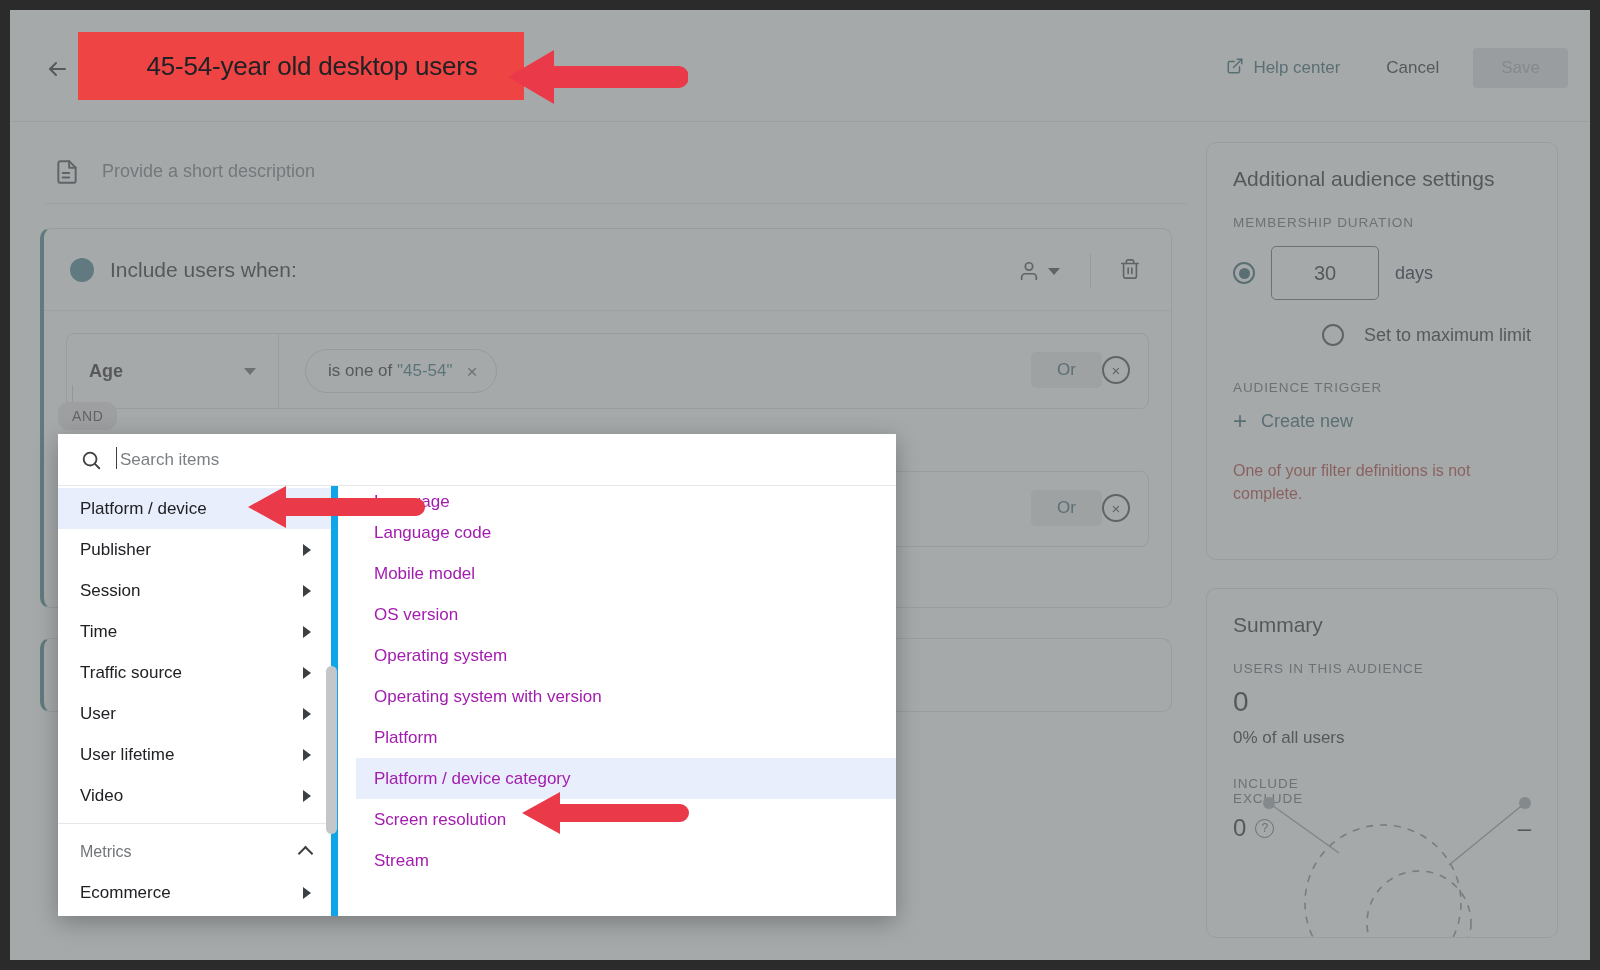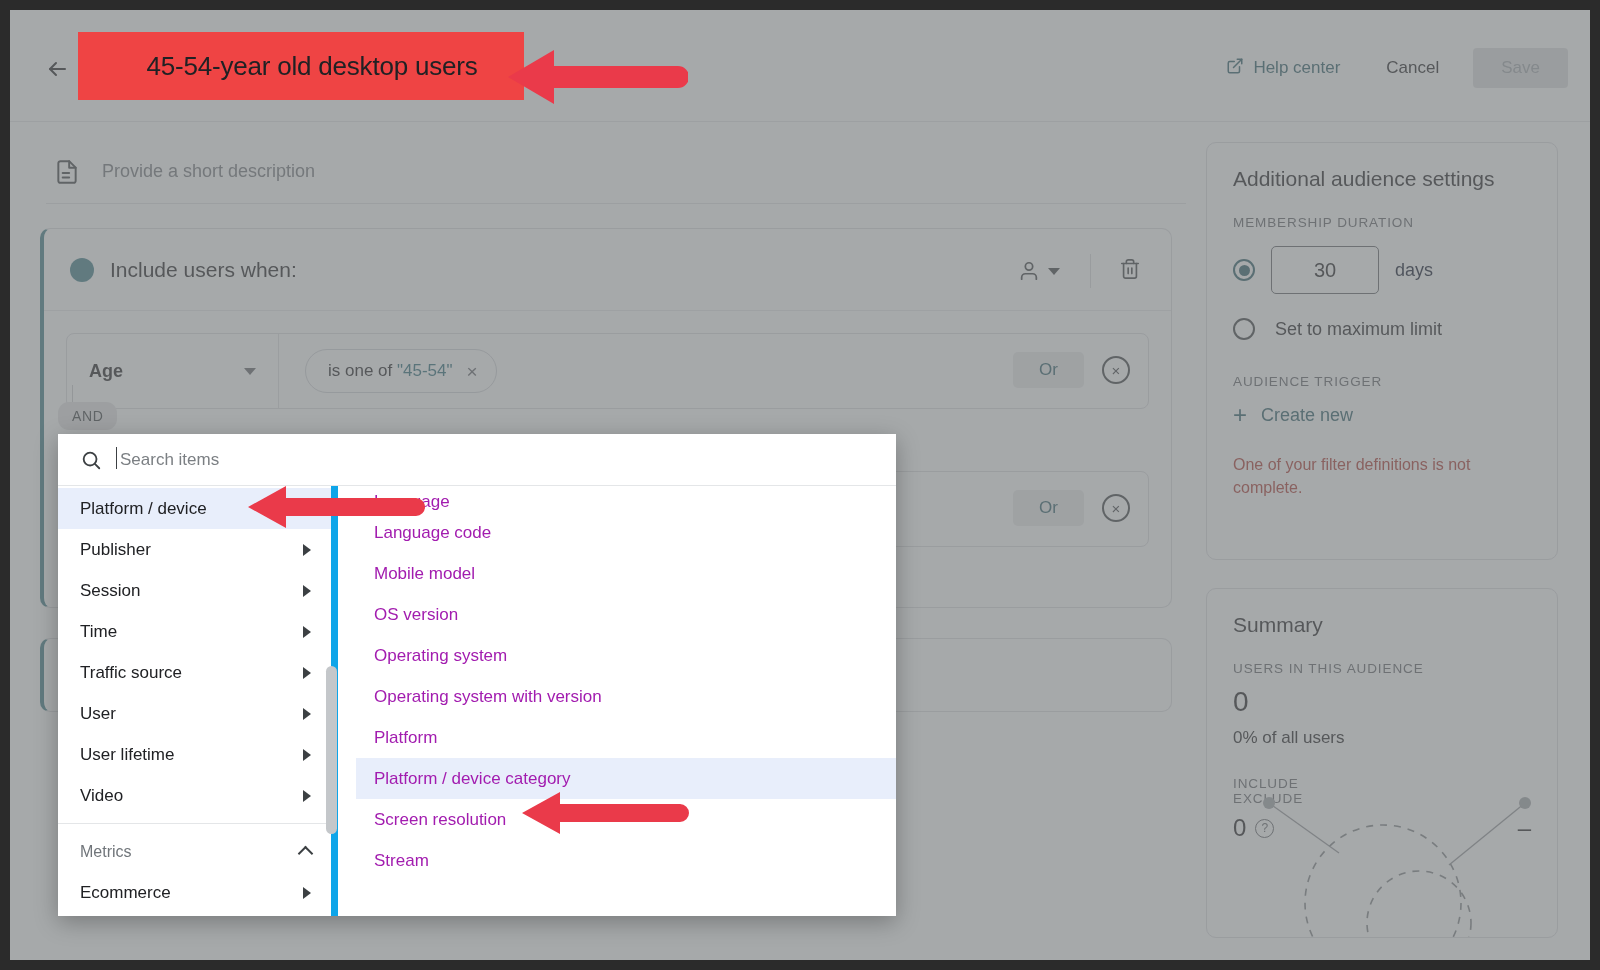--- a/index.html
+++ b/index.html
@@ -181,21 +181,21 @@
     border-radius: 22px;
     display: flex; align-items: center; gap: 14px;
     padding: 0 18px 0 22px;
   }
   .chip-text { font-size: 17px; color: #202124; white-space: nowrap; }
   .chip-val { color: #2c6b78; }
   .chip-x { font-size: 19px; color: #5f6368; line-height: 1; }
 
   .row-right {
     position: absolute; right: 18px; top: 18px;
-    display: flex; align-items: center; gap: 18px;
+    display: flex; align-items: center; 
   }
   .or-btn {
     background: #dfe1e3;
     color: #2c5c66;
     font-size: 17px;
     border-radius: 5px;
     padding: 8px 26px;
   }
   .close-circle {
     width: 28px; height: 28px;
@@ -249,30 +249,30 @@
   .radio {
     width: 22px; height: 22px;
     border: 2px solid #3c4043;
     border-radius: 50%;
     display: flex; align-items: center; justify-content: center;
     flex: none;
   }
   .radio.checked { border-color: #2c5c66; }
   .radio.checked::after { content: ""; width: 11px; height: 11px; border-radius: 50%; background: #2c5c66; }
   .days-input {
-    width: 108px; height: 48px;
+    width: 108px; height: 54px;
     border: 1px solid #5f6368;
     border-radius: 5px;
     display: flex; align-items: center; justify-content: center;
     font-size: 20px; color: #202124;
     background: transparent;
   }
   .days-unit { font-size: 18px; color: #0f172a; }
 
-  .radio-row { display: flex; align-items: center; padding: 0 26px; margin-top: 24px; gap: 20px; }
+  .radio-row { display: flex; align-items: center; padding: 0 26px; margin-top: 24px; gap: 20px; justify-content: flex-end; }
   .radio-row-label { font-size: 18px; color: #202124; }
 
   .create-new {
     display: flex; align-items: center; gap: 14px;
     padding: 0 26px; margin-top: 14px;
     color: #2c5c66; font-size: 18px;
   }
   .plus { font-size: 24px; line-height: 1; color: #2c5c66; }
 
   .error-text {

